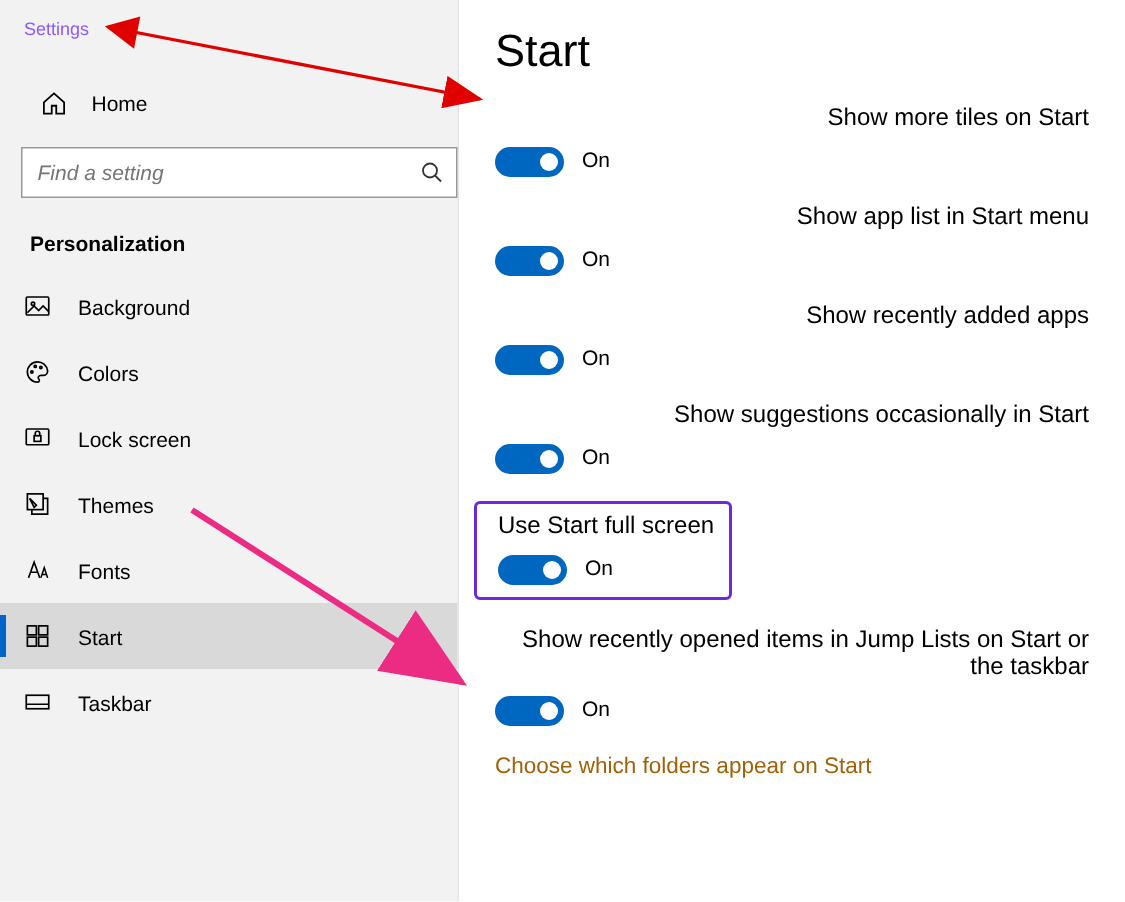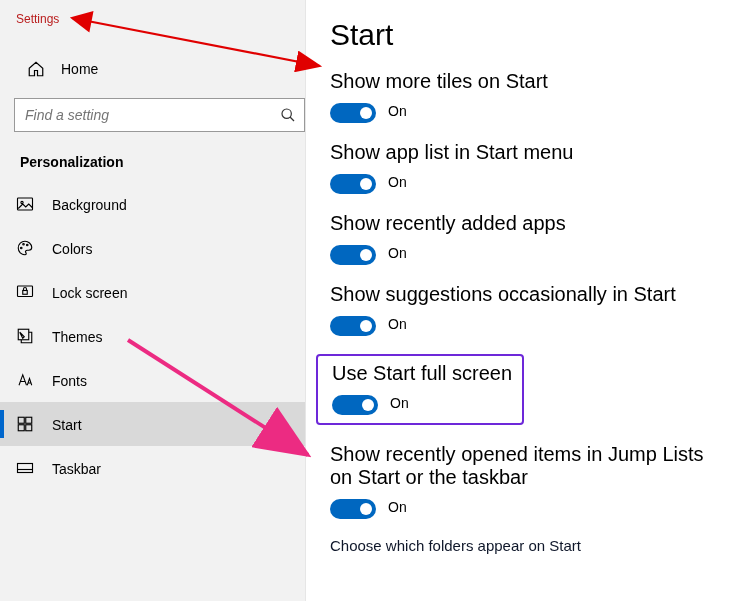--- a/index.html
+++ b/index.html
@@ -18,21 +18,21 @@
     background: #f2f2f2;
     padding: 12px 0 0 0;
     display: flex;
     flex-direction: column;
     border-right: 1px solid #e6e6e6;
   }
   .win-title {
     font-size: 12px;
     font-weight: 400;
     padding: 0 16px 24px 16px;
-    color: #b91c1c;
+    color: #8b5cf6;
   }
   .home-row {
     display: flex;
     align-items: center;
     gap: 16px;
     padding: 10px 27px;
     cursor: default;
   }
   .icon-slot { width: 18px; height: 18px; display:flex; align-items:center; justify-content:center; }
   .icon-slot svg { width: 18px; height: 18px; }
@@ -88,22 +88,23 @@
   }
   .page-title {
     font-size: 30px;
     font-weight: 500;
     margin-bottom: 18px;
   }
   .setting {
     margin-bottom: 18px;
   }
   .setting-label {
-    font-size: 20px;
+    font-size: 16px;
     margin-bottom: 10px;
+    text-align: right;
   }
   .setting.disabled .setting-label,
   .setting.disabled .state-label { color: #a0a0a0; }
   .toggle-row { display: flex; gap: 12px;}
   .toggle {
     width: 46px; height: 20px;
     border-radius: 10px;
     position: relative;
     cursor: pointer;
   }
@@ -124,21 +125,21 @@
     background:#333;
     top: 4px; left: 4px;
   }
   .toggle.off.disabled { border-color: #ccc; cursor: default; }
   .toggle.off.disabled::after { background:#bbb; }
   .state-label { font-size: 14px; }
   .link-row {
     margin-top: 8px;
   }
   .link {
-    color: #0f172a;
+    color: #a16207;
     font-size: 15px;
     cursor: pointer;
   }
   .highlight-box {
     border: 2px solid #6d28d9;
     border-radius: 4px;
     padding: 6px 10px 8px 14px;
     display: inline-block;
     margin-left: -14px;
   }

